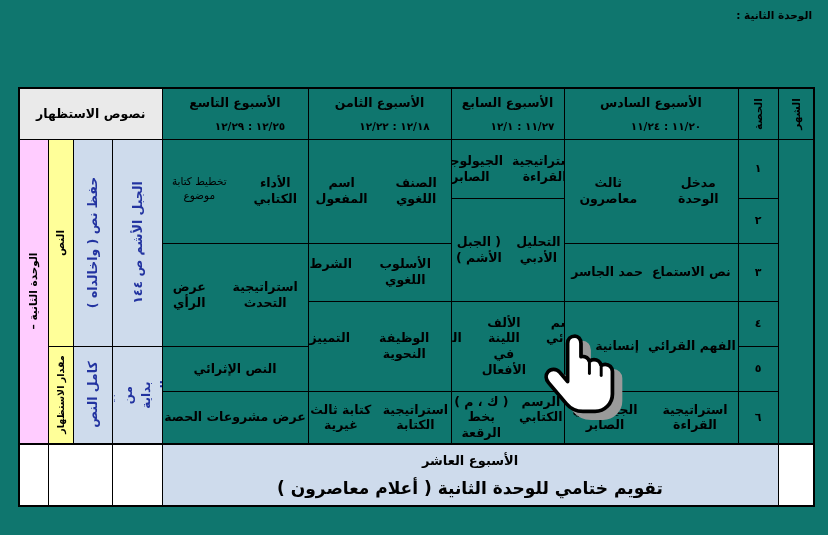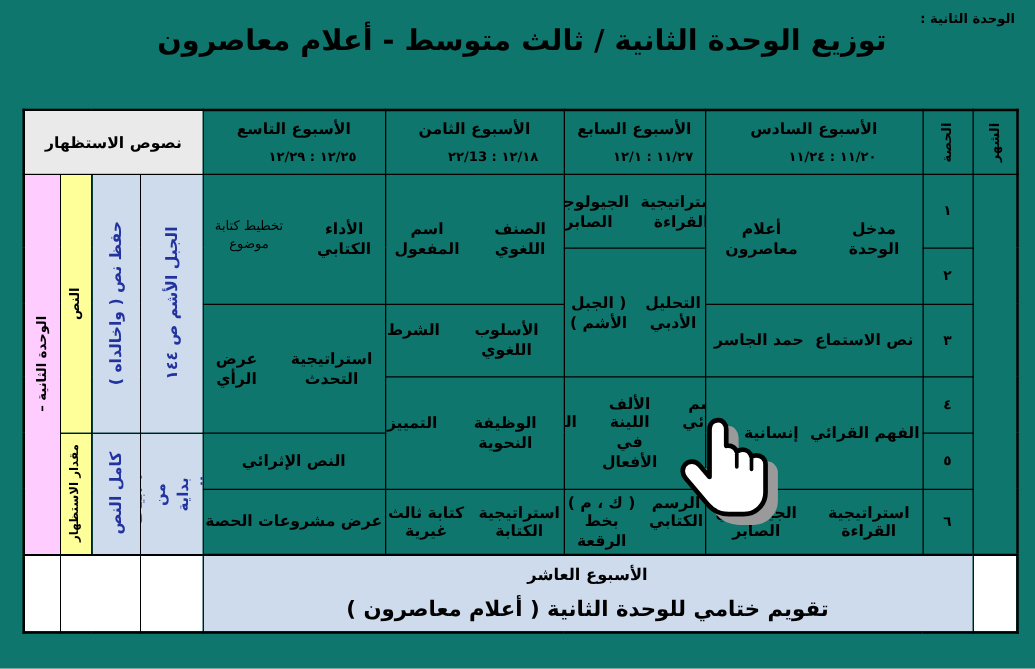--- a/index.html
+++ b/index.html
@@ -51,21 +51,20 @@
   .fut-text{font-size:17px; font-weight:bold;}
 
   .hand{position:absolute; left:540px; top:328px; width:86px; height:99px; z-index:6; pointer-events:none;}
 </style>
 </head>
 <body>
 
 <div id="page">
 
   <div class="unit-note">الوحدة الثانية :</div>
-  <div class="title">توزيع الوحدة الثانية / ثالث متوسط - أعلام معاصرون</div>
 
   <table class="sched" dir="rtl">
     <colgroup>
       <col style="width:36px">
         <col style="width:40px">
         <col style="width:174px">
       <col style="width:113px">
         <col style="width:143px">
         <col style="width:146px">
       <col style="width:50px">
@@ -89,36 +88,36 @@
       <td>
         <div class="wk-name">الأسبوع السادس</div>
         <div class="wk-dates">١١/٢٠ : ١١/٢٤</div>
       </td>
       <td>
         <div class="wk-name">الأسبوع السابع</div>
         <div class="wk-dates">١١/٢٧ : ١٢/١</div>
       </td>
       <td>
         <div class="wk-name">الأسبوع الثامن</div>
-        <div class="wk-dates">١٢/١٨ : 13/٢٢</div>
+        <div class="wk-dates">١٢/١٨ : ١٢/٢٢</div>
       </td>
       <td>
         <div class="wk-name">الأسبوع التاسع</div>
         <div class="wk-dates">١٢/٢٥ : ١٢/٢٩</div>
       </td>
       <td colspan="4" class="mem-hdr">نصوص الاستظهار</td>
     </tr>
 
     <tr class="r1">
       <td rowspan="6"></td>
       <td class="pnum">١</td>
       <td rowspan="2">
         <div class="c">
               <div class="l">مدخل الوحدة</div>
-        <div class="l">أعلام معاصرون</div>
+        <div class="l">ثالث معاصرون</div>
             </div>
       </td>
       <td>
         <div class="c">
               <div class="l">استراتيجية القراءة</div>
         <div class="l">الجيولوجي الصابر</div>
             </div>
       </td>
       <td rowspan="2">
         <div class="c">

